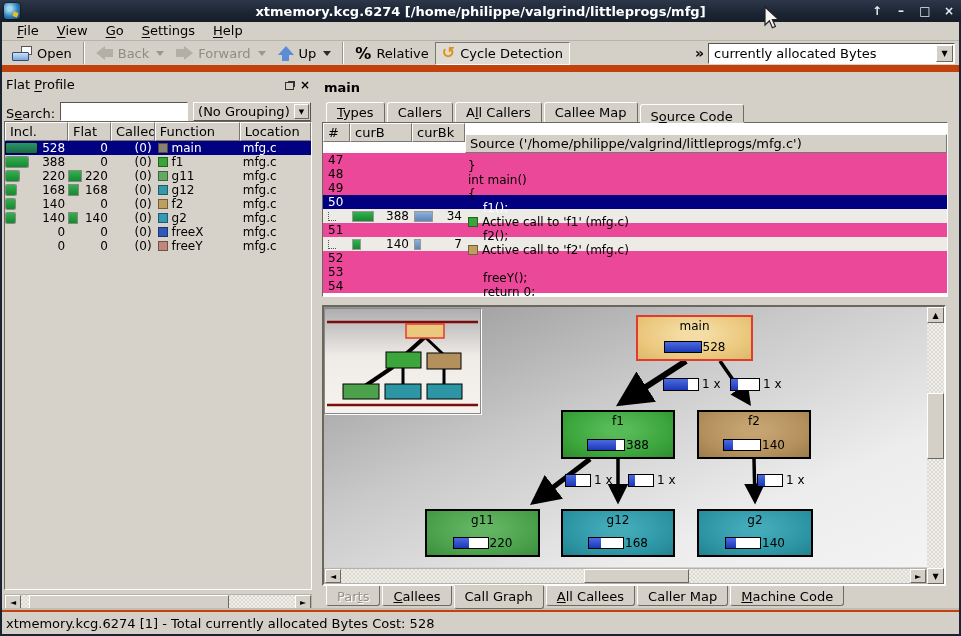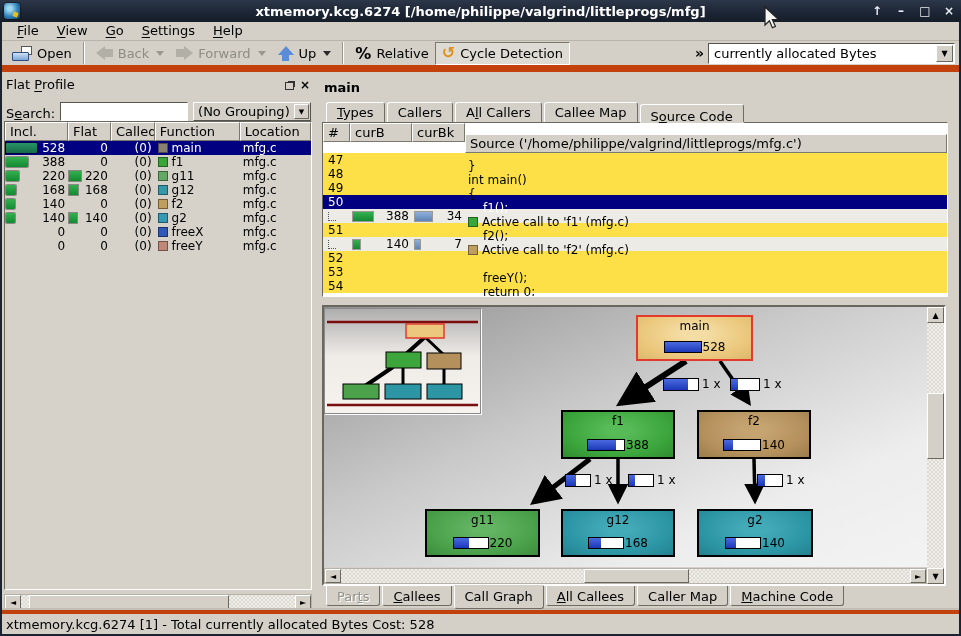--- a/index.html
+++ b/index.html
@@ -104,21 +104,21 @@
   .tab.active { height:18px; padding-top:4px; z-index:3; box-shadow:0 1px 0 #d4d0c8; }
   .tabs-bottom { height:24px; display:flex; align-items:flex-start; padding-left:4px; }
   .tab-b { background:#d4d0c8; border:1px solid #6e6b63; border-top:none; border-left-color:#fdfdfd; border-radius:0 0 3px 3px; padding:3px 10px 2px; font-size:13px; height:20px; white-space:nowrap; margin-right:2px; }
   .tab-b.active { height:23px; z-index:3; box-shadow:0 -1px 0 #d4d0c8; }
   .tab-b.disabled { color:#94918a; text-shadow:1px 1px 0 #fff; }
 
   
   .stable-frame { height:175px; width:626px; border:1px solid; border-color:#6a675f #fdfdfd #fdfdfd #6a675f; background:#fff; overflow:hidden; }
   .sthead { display:flex; }
   .stable .c-num{width:27px;} .stable .c-curb{width:62px;} .stable .c-curbk{width:53px;} .stable .c-src{flex:1;margin-top:11px;}
-  .srow { display:flex; height:14px; font-size:12px; background:#fde047; align-items:center; }
+  .srow { display:flex; height:14px; font-size:12px; background:#ec4899; align-items:center; }
   .srow.call { background:#edebe5; }
   .srow.sel { background:#000080; color:#fff; }
   .scell { height:14px; display:flex; align-items:center; padding:0 3px; }
   .scell.num { padding-left:5px; }
   .scell.rnum { justify-content:flex-end; position:relative; }
   .treeglyph { width:8px; height:9px; border-left:1px dotted #555; border-bottom:1px dotted #555; margin-left:2px; }
   .cbar { height:9px; position:absolute; left:3px; box-shadow:0 0 0 1px rgba(0,0,0,.35); }
   .cbar.g { background:linear-gradient(#35b04f,#128a32); }
   .cbar.b { background:linear-gradient(#8fb0d8,#5f83b8); }
   .src-indent { padding-left:18px; }
@@ -136,21 +136,21 @@
   .nbar .fill { position:absolute; left:0; top:0; bottom:0; background:linear-gradient(#4b6ae0,#1c38b8); }
   .nval { font-size:12px; }
   .elabel { position:absolute; display:flex; align-items:center; gap:3px; font-size:12px; }
   .ebar { height:13px; background:#fff; border:1px solid #000; position:relative; }
   .ebar .fill { position:absolute; left:0; top:0; bottom:0; background:linear-gradient(#4b6ae0,#1c38b8); }
   .minimap { position:absolute; left:0; top:1px; width:157px; height:106px; background:linear-gradient(to bottom,#aeaeae,#efebe7 45%,#f6f2ee); border:1px solid #8a8a8a; box-shadow:1px 1px 0 #fdfdfd; }
   .graph-vscroll { position:absolute; right:0; top:0; height:277px; }
   .graph-hscroll { position:absolute; left:0; bottom:0; width:603px; }
 
   
-  .statusbar { position:absolute; left:0; right:0; bottom:0; height:24px; border-top:4px solid #c2410c; box-shadow:0 -2px 0 #c2beb6; background:#d4d0c8; font-size:13px; display:flex; align-items:center; padding:0 4px; }
+  .statusbar { position:absolute; left:0; right:0; bottom:0; height:24px; border-top:2px solid #c2410c; box-shadow:0 -2px 0 #c2beb6; background:#d4d0c8; font-size:13px; display:flex; align-items:center; padding:0 4px; }
 
   .cursor-svg { position:absolute; left:764px; top:6px; z-index:99; }
 </style>
 </head>
 <body>
 
 <div class="window">
 
   <div class="titlebar">
     <span class="app-icon"></span>

